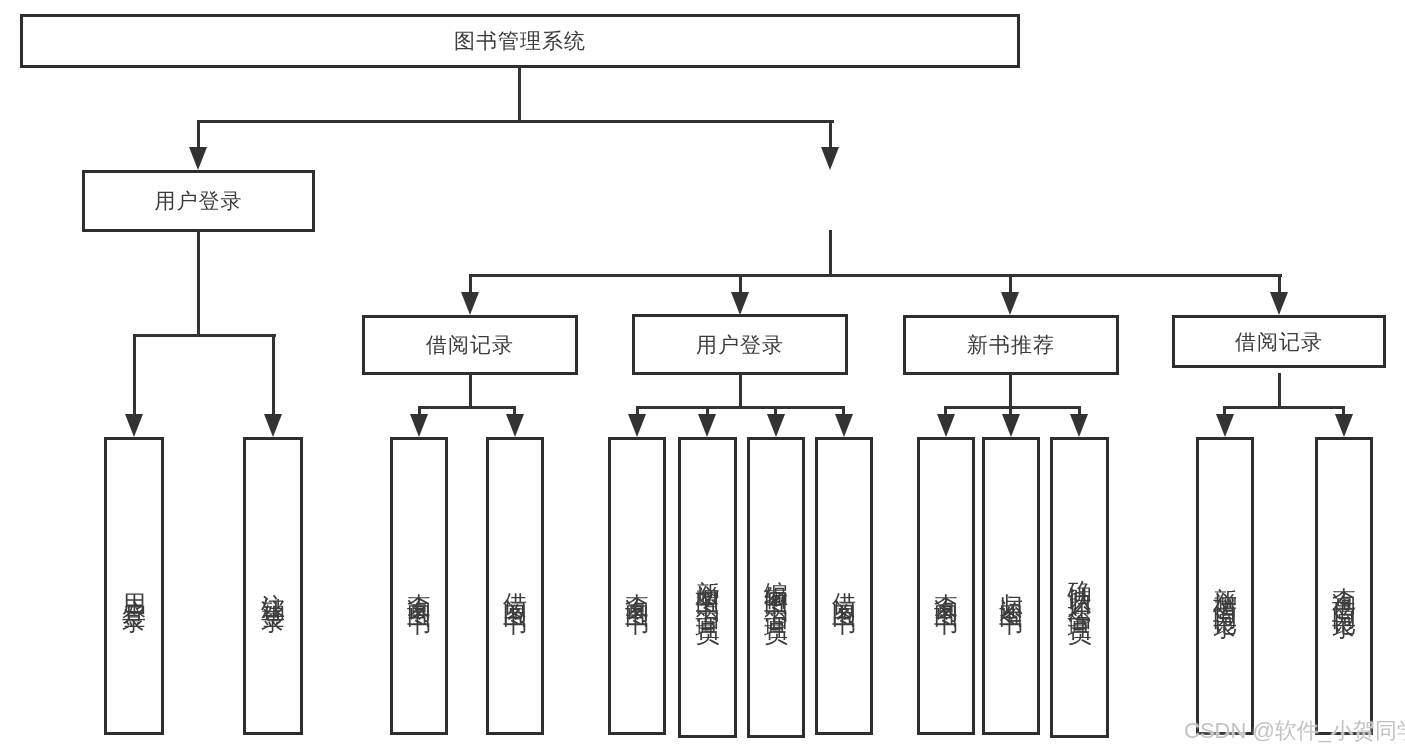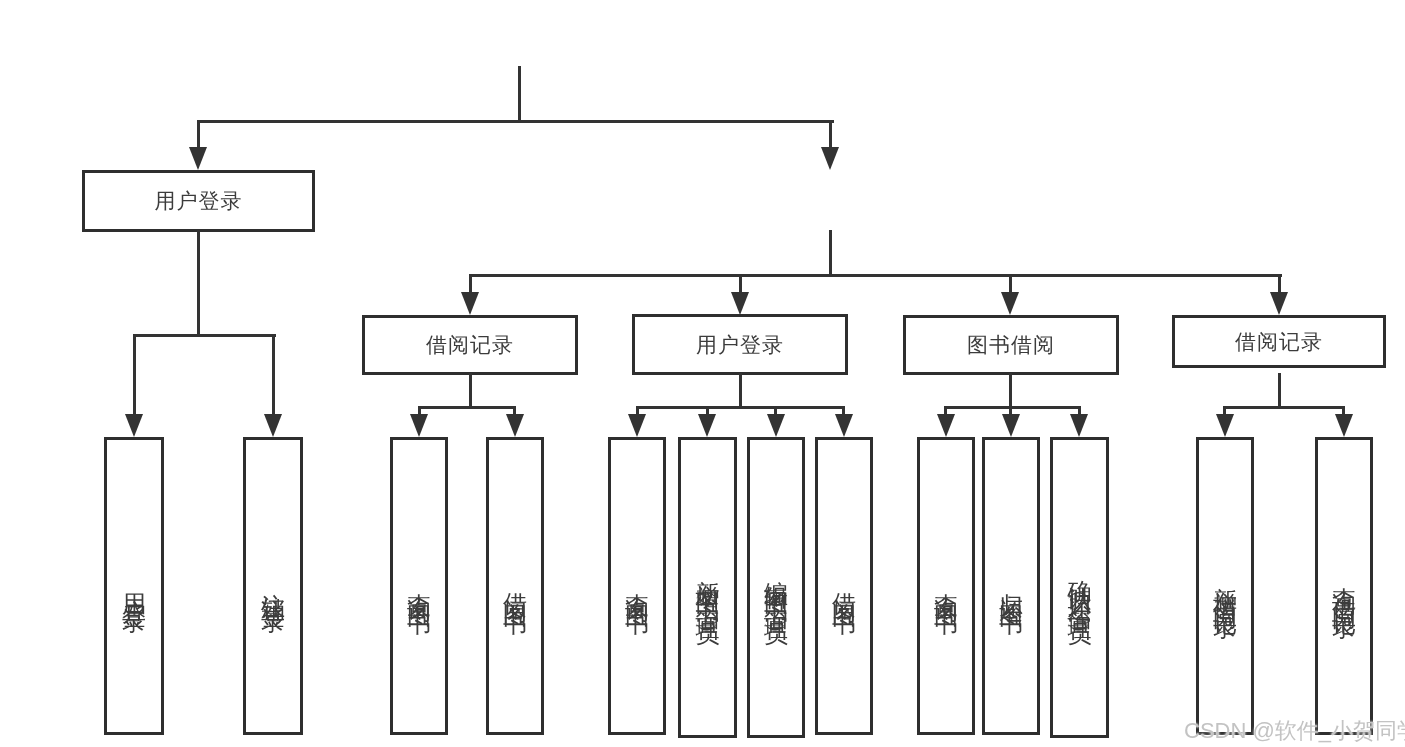--- a/index.html
+++ b/index.html
@@ -33,36 +33,39 @@
     font-size:22px;color:var(--watermark,#c3c3c3);
     text-shadow:0 0 2px #fff,0 0 3px #fff;
     white-space:nowrap;
   }
 </style>
 </head>
 <body>
 
 <div class="canvas">
 
+  <div class="node h-node" style="left:20px;top:14px;width:1000px;height:54px;">
+    <span>图书管理系统</span>
+  </div>
 
   <div class="node h-node" style="left:82px;top:170px;width:233px;height:62px;">
     <span>用户登录</span>
   </div>
 
 
   <div class="node h-node" style="left:362px;top:315px;width:216px;height:60px;">
     <span>借阅记录</span>
   </div>
 
   <div class="node h-node" style="left:632px;top:314px;width:216px;height:61px;">
     <span>用户登录</span>
   </div>
 
   <div class="node h-node" style="left:903px;top:315px;width:216px;height:60px;">
-    <span>图书借阅</span>
+    <span>新书推荐</span>
   </div>
 
   <div class="node h-node" style="left:1172px;top:315px;width:214px;height:53px;">
     <span>借阅记录</span>
   </div>
 
   <div class="node v-node" style="left:104px;top:437px;width:60px;height:298px;">
     <span>用户登录</span>
   </div>
   <div class="node v-node" style="left:243px;top:437px;width:60px;height:298px;">

